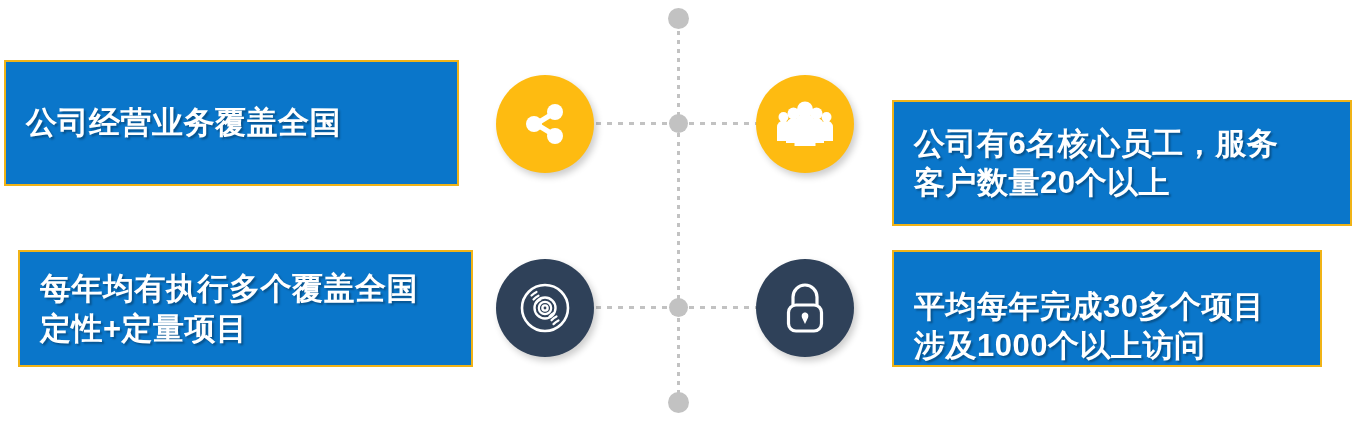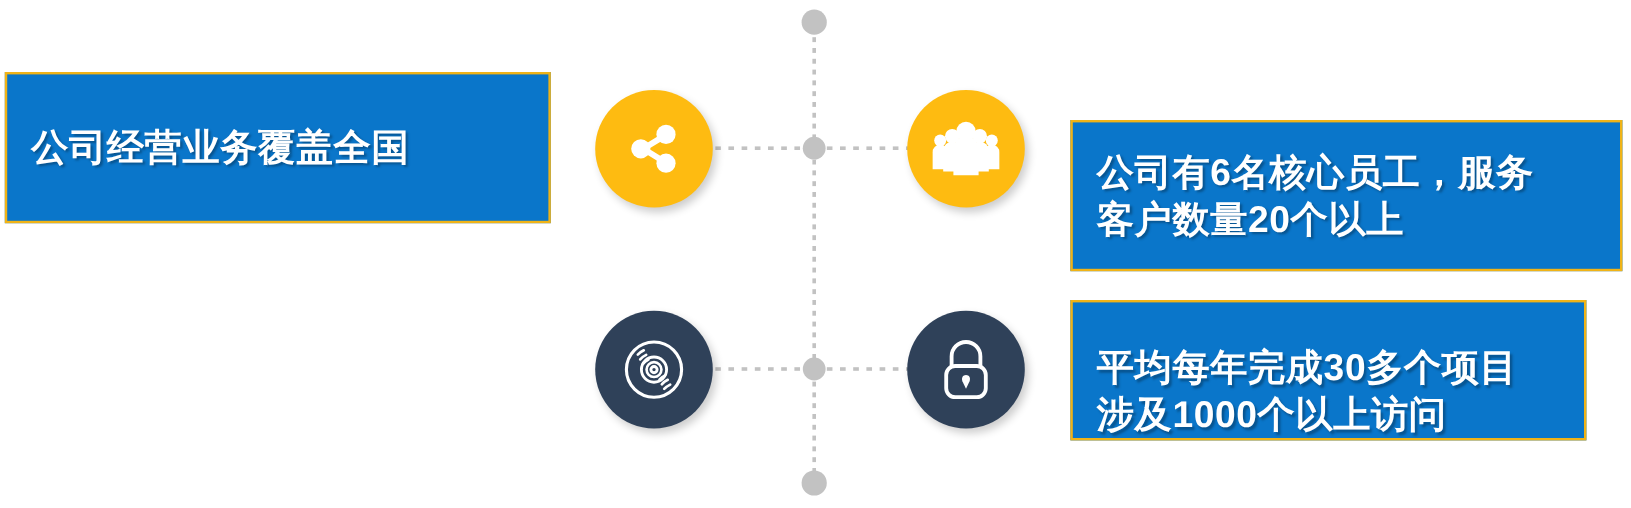--- a/index.html
+++ b/index.html
@@ -117,20 +117,24 @@
 
   <div class="panel" id="panel-top-left">
     <div class="panel-text">公司经营业务覆盖全国</div>
   </div>
 
   <div class="panel" id="panel-top-right">
     <div class="panel-text">公司有6名核心员工，服务
 客户数量20个以上</div>
   </div>
 
+  <div class="panel" id="panel-bottom-left">
+    <div class="panel-text">每年均有执行多个覆盖全国
+定性+定量项目</div>
+  </div>
 
   <div class="panel" id="panel-bottom-right">
     <div class="panel-text">平均每年完成30多个项目
 涉及1000个以上访问</div>
   </div>
 
   <div class="badge orange" id="badge-share">
     <span>
       <svg width="50" height="50" viewBox="0 0 50 50" aria-hidden="true">
         <g stroke="#ffffff" stroke-width="5" stroke-linecap="round" fill="none">

